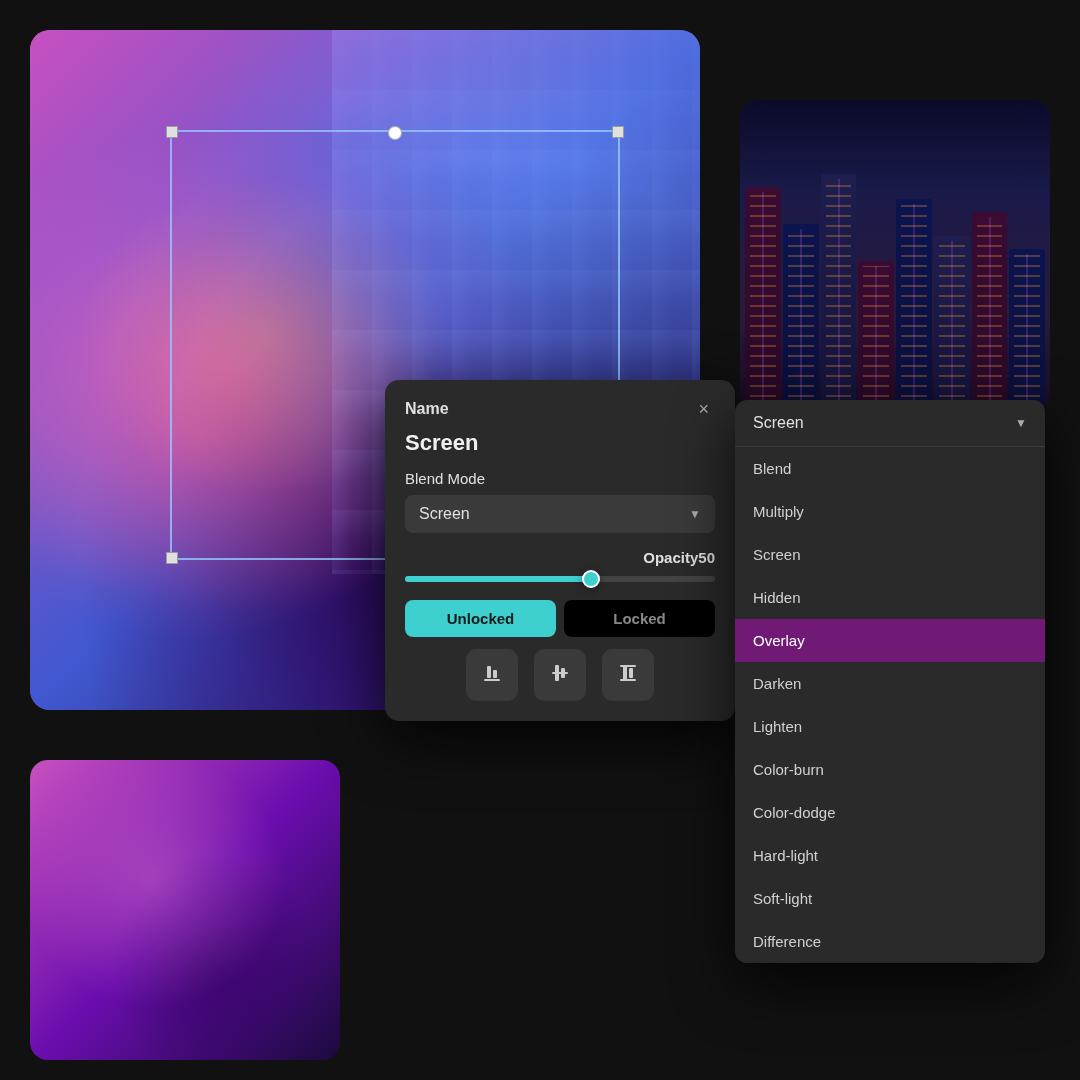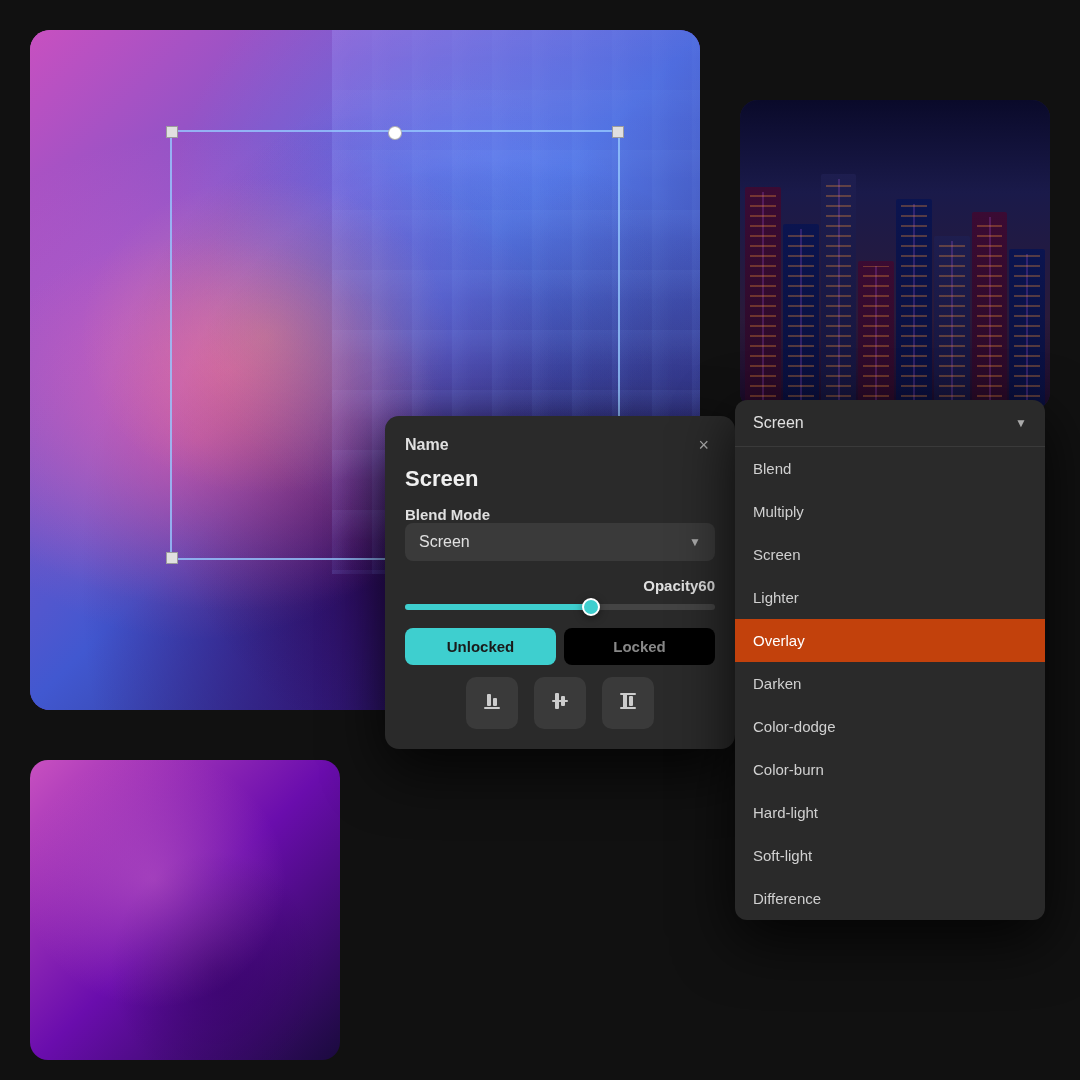--- a/index.html
+++ b/index.html
@@ -190,21 +190,21 @@
         );
     }
 
     
     .building.neon-pink { background: linear-gradient(180deg, rgba(60,10,50,0.95) 0%, rgba(40,10,40,0.98) 100%); }
     .building.neon-blue { background: linear-gradient(180deg, rgba(10,20,80,0.95) 0%, rgba(10,15,60,0.98) 100%); }
 
     
     .panel {
       position: absolute;
-      top: 416px;
+      top: 380px;
       left: 385px;
       width: 350px;
       background: #2a2a2a;
       border-radius: 14px;
       padding: 18px 20px 20px;
       box-shadow: 0 20px 60px rgba(0,0,0,0.8);
       z-index: 100;
     }
 
     .panel-header {
@@ -233,22 +233,22 @@
     .panel-name-value {
       color: #f0f0f0;
       font-size: 22px;
       font-weight: 600;
       margin-bottom: 14px;
     }
 
     .panel-label {
       color: #e0e0e0;
       font-size: 15px;
-      font-weight: 700;
-      margin-bottom: 0;
+      font-weight: 400;
+      margin-bottom: 8px;
     }
 
     .blend-mode-selector {
       width: 100%;
       background: #3a3a3a;
       border: none;
       border-radius: 8px;
       padding: 10px 14px;
       color: #e0e0e0;
       font-size: 16px;
@@ -393,21 +393,21 @@
     }
 
     .dropdown-item {
       padding: 13px 18px;
       color: #d0d0d0;
       font-size: 15px;
       cursor: pointer;
     }
 
     .dropdown-item.selected {
-      background: #c2410c;
+      background: #701a75;
       color: #fff;
     }
   </style>
 </head>
 <body>
 
 <div class="canvas-bg"></div>
 
 <div class="main-image">
   <div class="main-image-inner">
@@ -452,21 +452,21 @@
 
   <div class="panel-label">Blend Mode</div>
 
   <div class="blend-mode-selector">
     <span>Screen</span>
     <span class="chevron">▼</span>
   </div>
 
   <div class="opacity-row">
     <span class="opacity-label">Opacity</span>
-    <span class="opacity-value">60</span>
+    <span class="opacity-value">50</span>
   </div>
 
   <div class="slider-track">
     <div class="slider-fill"></div>
     <div class="slider-thumb"></div>
   </div>
 
   <div class="toggle-group">
     <button class="toggle-btn active">Unlocked</button>
     <button class="toggle-btn inactive">Locked</button>
@@ -507,21 +507,22 @@
 
 <div class="dropdown-menu">
   <div class="dropdown-header">
     <span class="dropdown-header-label">Screen</span>
     <span class="dropdown-chevron">▼</span>
   </div>
 
   <div class="dropdown-item">Blend</div>
   <div class="dropdown-item">Multiply</div>
   <div class="dropdown-item">Screen</div>
-  <div class="dropdown-item">Lighter</div>
+  <div class="dropdown-item">Hidden</div>
   <div class="dropdown-item selected">Overlay</div>
   <div class="dropdown-item">Darken</div>
+  <div class="dropdown-item">Lighten</div>
+  <div class="dropdown-item">Color-burn</div>
   <div class="dropdown-item">Color-dodge</div>
-  <div class="dropdown-item">Color-burn</div>
   <div class="dropdown-item">Hard-light</div>
   <div class="dropdown-item">Soft-light</div>
   <div class="dropdown-item">Difference</div>
 </div>
 
 </body></html>

